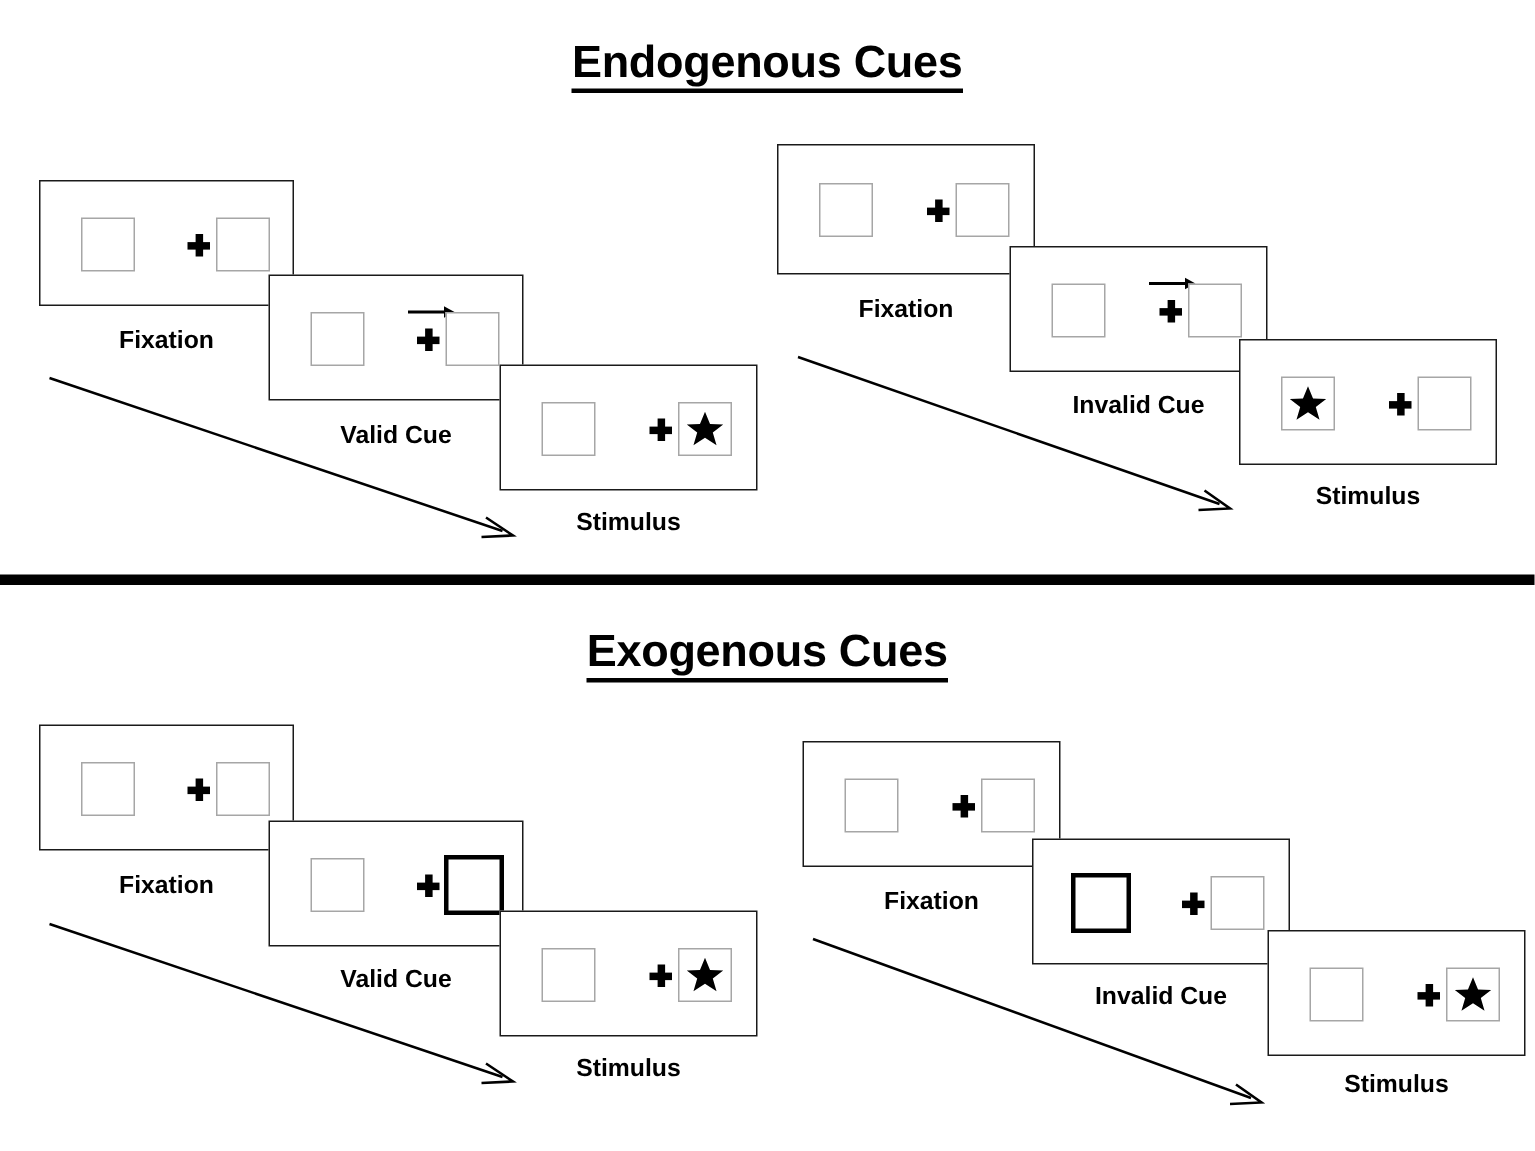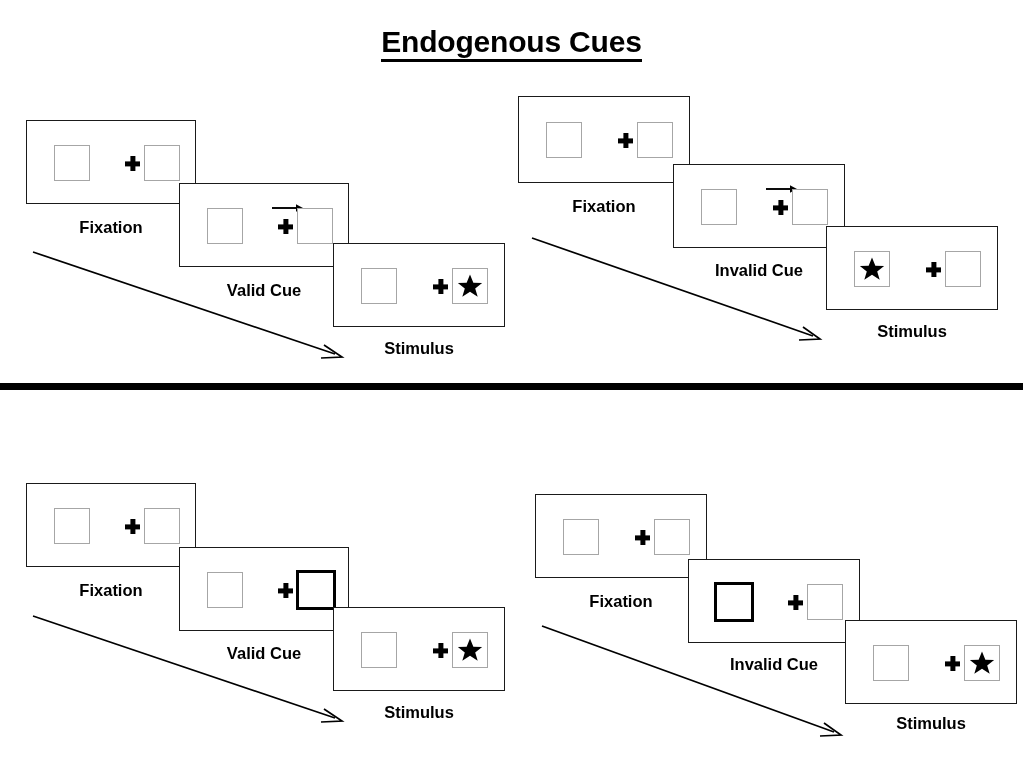--- a/index.html
+++ b/index.html
@@ -252,20 +252,23 @@
     <span>Stimulus</span>
   </div>
 
   <svg class="flow-arrow" style="left:528px; top:232px;" width="305" height="120" viewBox="0 0 305 120">
     <line x1="4" y1="6" x2="285" y2="104" stroke="#000" stroke-width="1.7"></line>
     <path d="M 275 95 L 292 107 L 271 108" fill="none" stroke="#000" stroke-width="1.7"></path>
   </svg>
 
   <div class="divider" style="top:383px;"></div>
 
+  <div class="section-title" style="top:418px;">
+    <span>Exogenous Cues</span>
+  </div>
 
   <div class="panel" style="left:26px; top:483px; width:170px; height:84px;">
     <div class="panel-inner">
       <div class="pbox thin" style="width:36px;height:36px; position:absolute; left:27px; top:24px;"></div>
       <div class="plus" style="position:absolute; left:98px; top:35px; width:15px; height:15px;">
         <span class="bar h" style="height:5.2px;"></span>
         <span class="bar v" style="width:5.2px;"></span>
       </div>
       <div class="pbox thin" style="width:36px;height:36px; position:absolute; left:117px; top:24px;"></div>
     </div>

